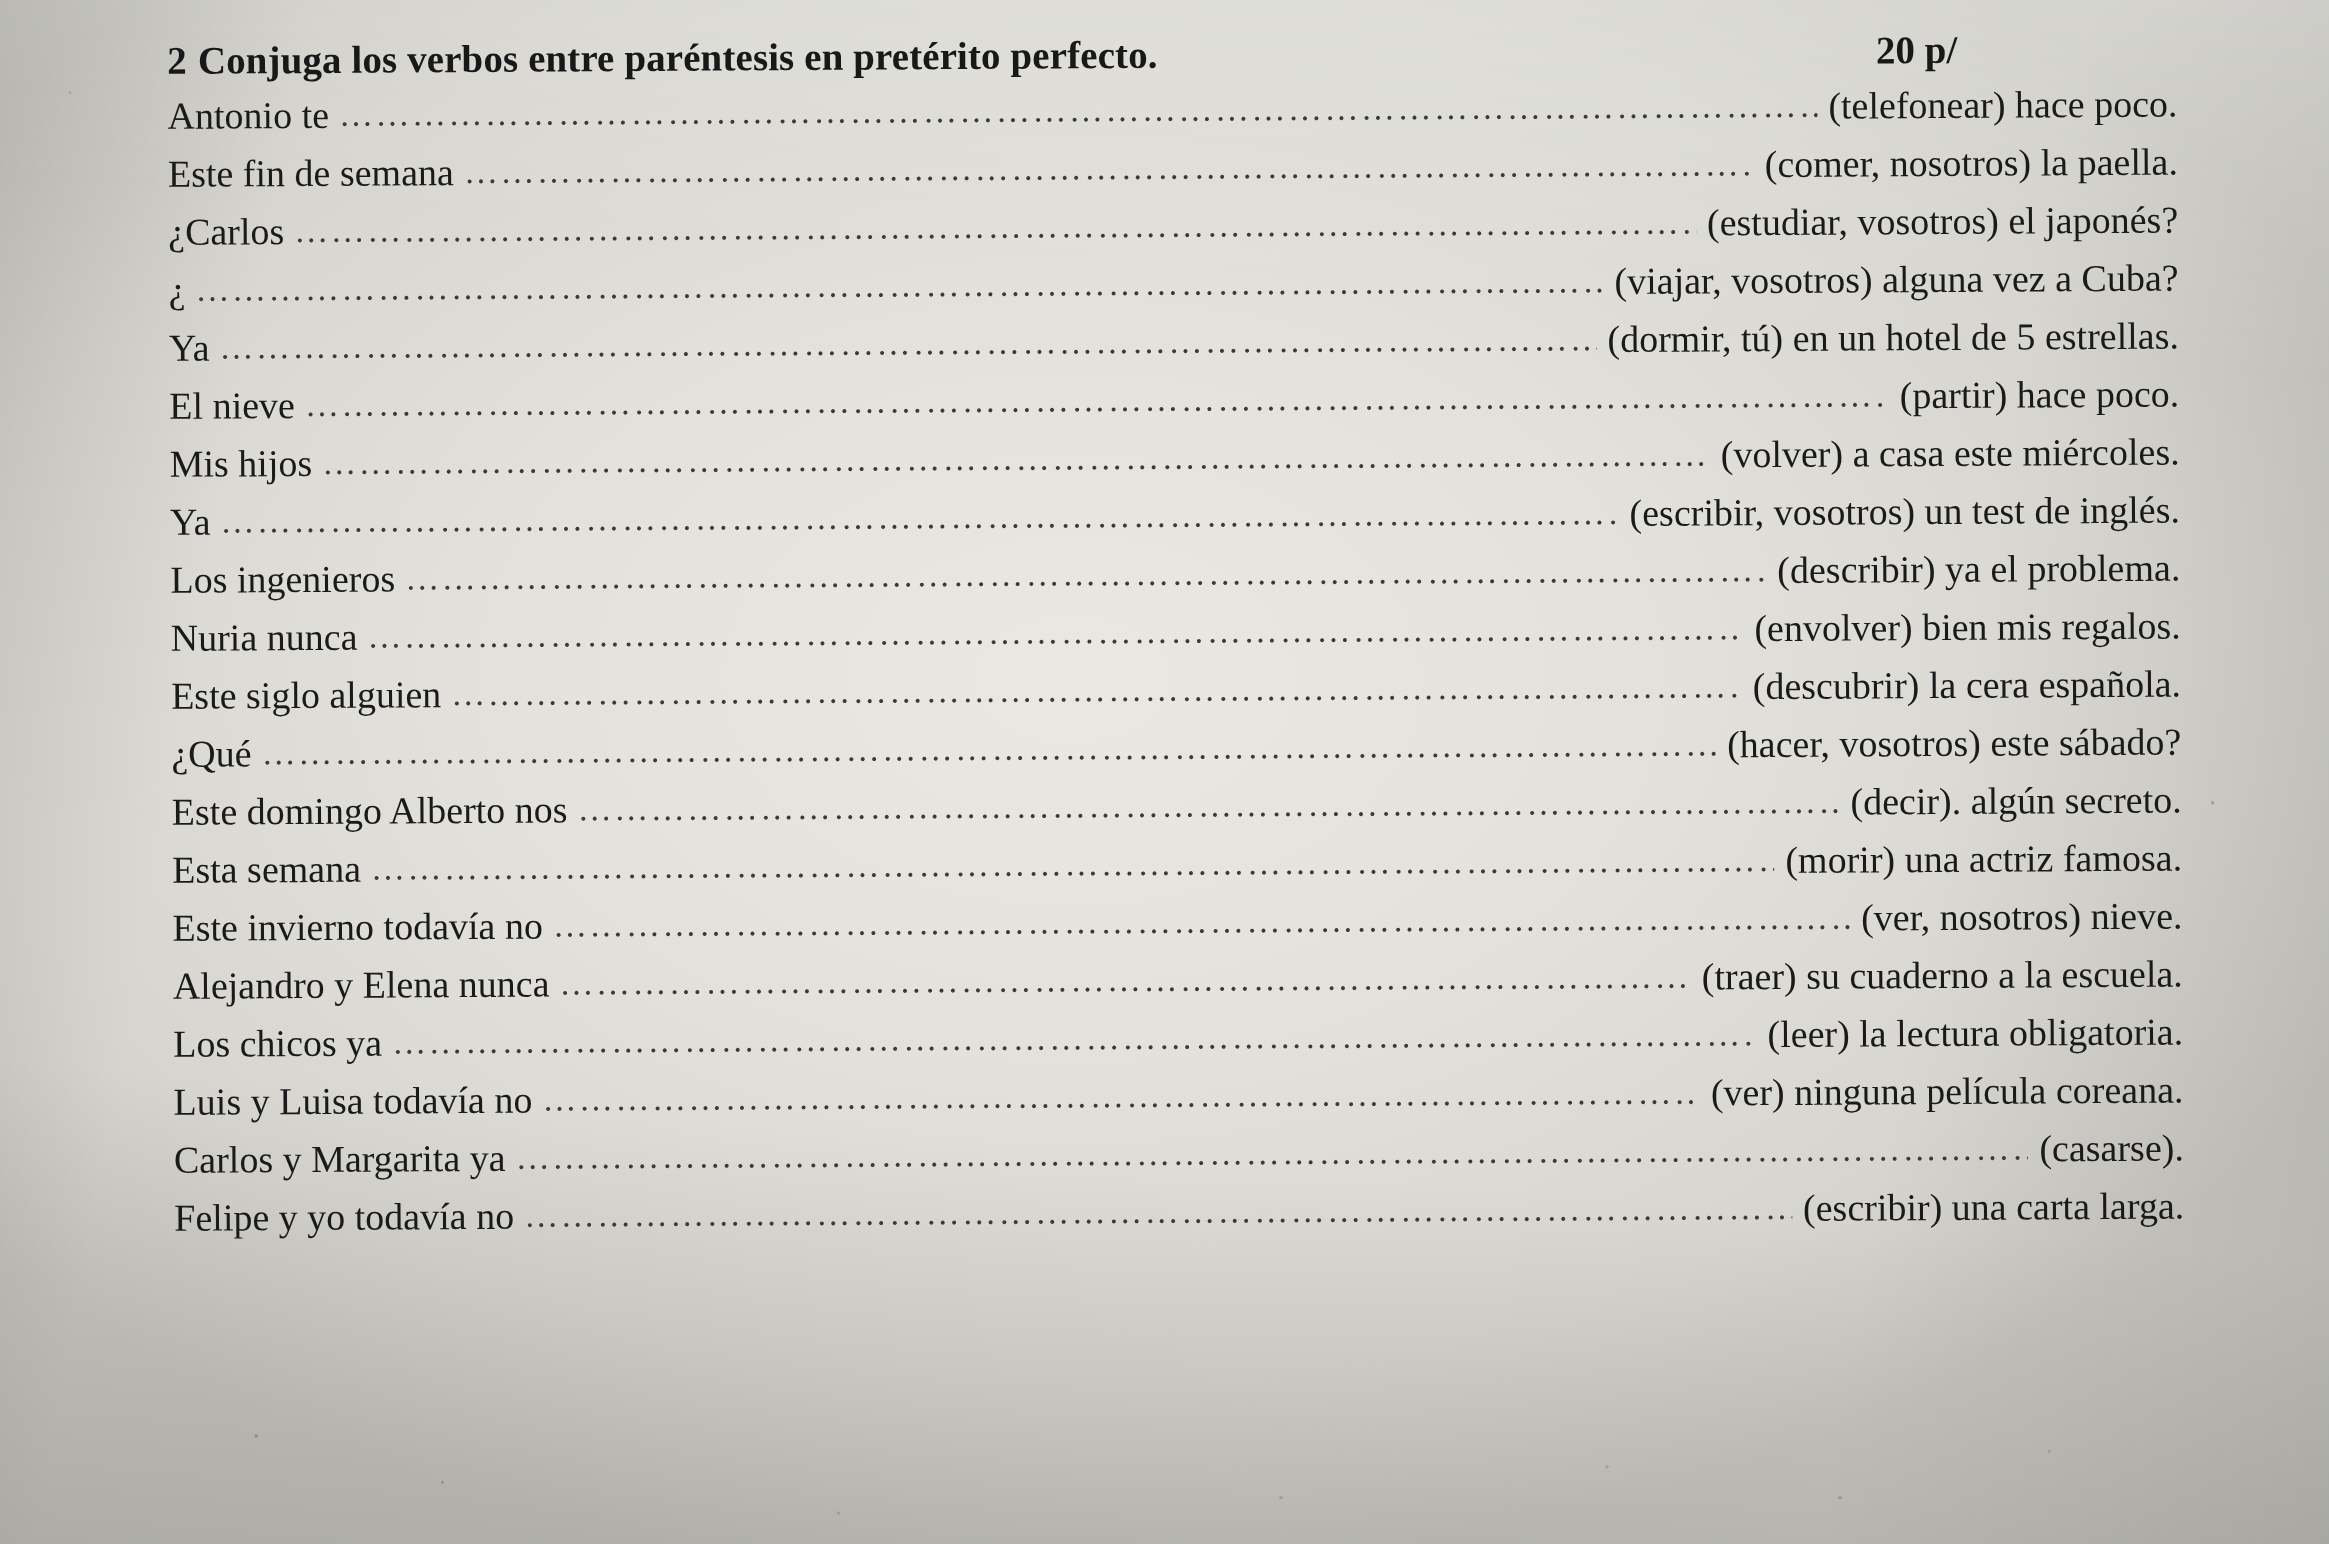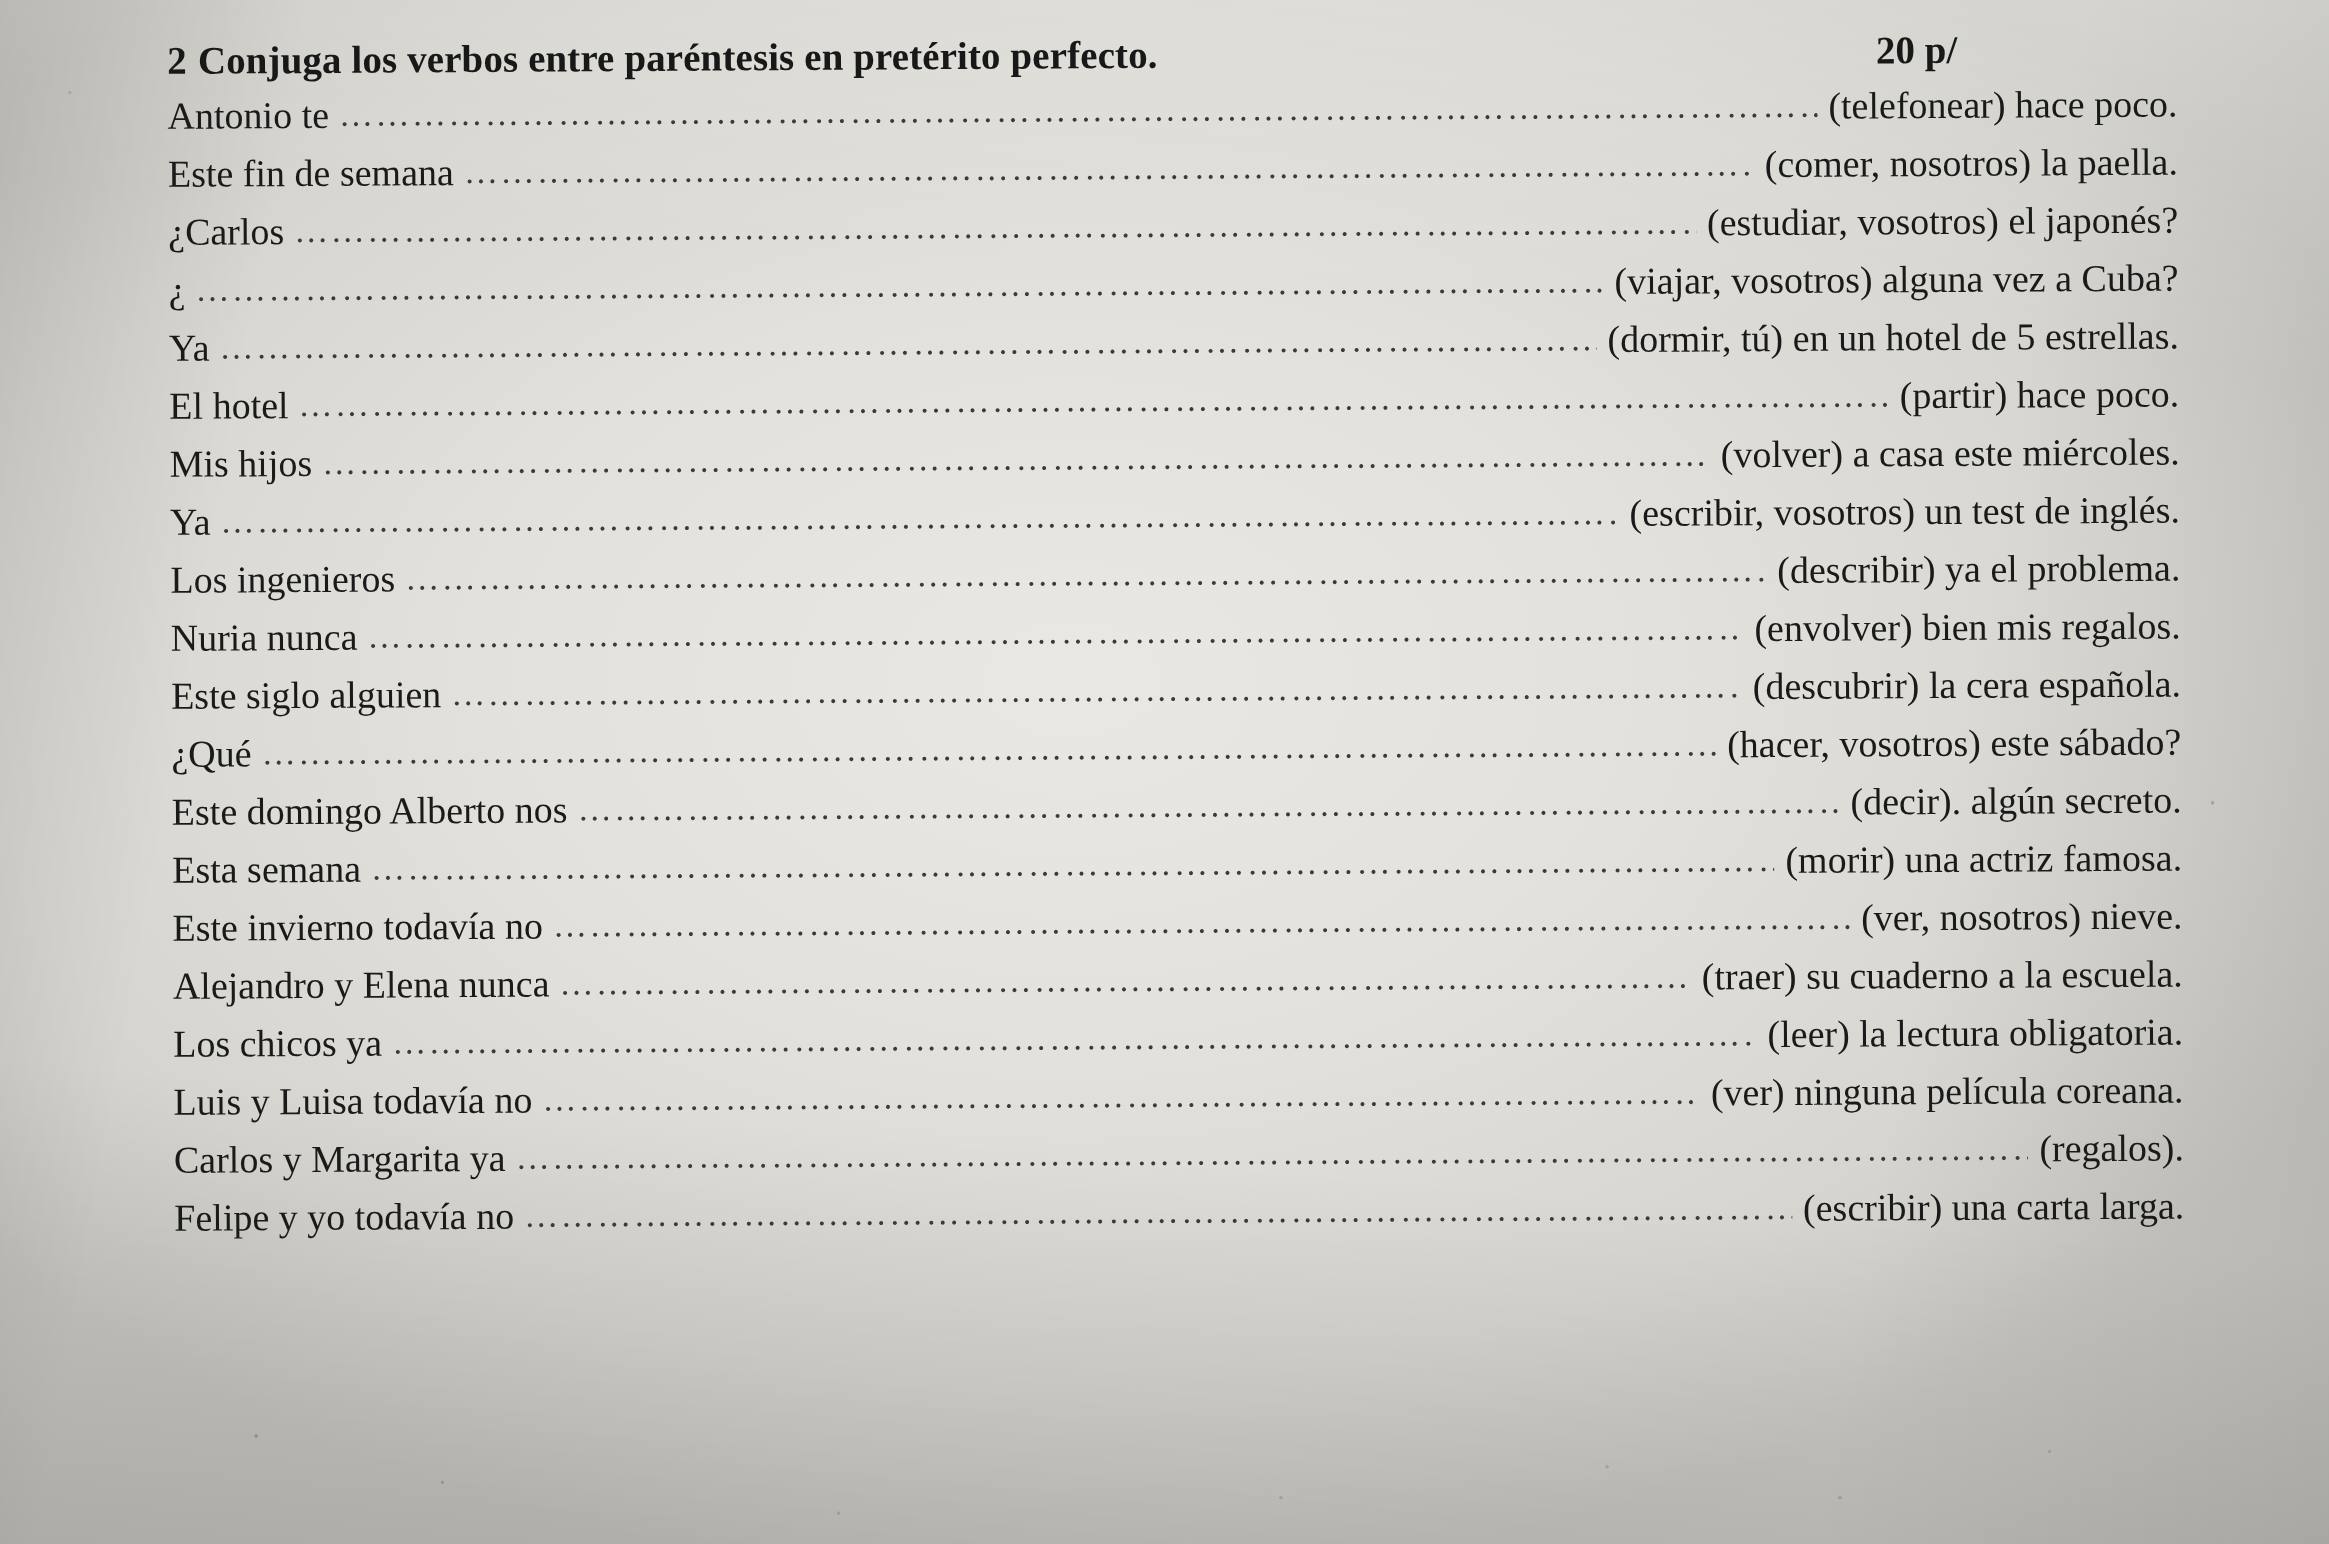--- a/index.html
+++ b/index.html
@@ -171,21 +171,21 @@
             <span class="ex-answer">(viajar, vosotros) alguna vez a Cuba?</span>
           </div>
           <div class="ex-line">
             <span class="ex-prompt">Ya</span>
             <span class="ex-blank">
               <span class="dots">…………………………………………………………………………………………………………………………</span>
             </span>
             <span class="ex-answer">(dormir, tú) en un hotel de 5 estrellas.</span>
           </div>
           <div class="ex-line">
-            <span class="ex-prompt">El hotel</span>
+            <span class="ex-prompt">El nieve</span>
             <span class="ex-blank">
               <span class="dots">…………………………………………………………………………………………………………………………</span>
             </span>
             <span class="ex-answer">(partir) hace poco.</span>
           </div>
           <div class="ex-line">
             <span class="ex-prompt">Mis hijos</span>
             <span class="ex-blank">
               <span class="dots">…………………………………………………………………………………………………………………………</span>
             </span>
@@ -266,21 +266,21 @@
             <span class="ex-blank">
               <span class="dots">…………………………………………………………………………………………………………………………</span>
             </span>
             <span class="ex-answer">(ver) ninguna película coreana.</span>
           </div>
           <div class="ex-line">
             <span class="ex-prompt">Carlos y Margarita ya</span>
             <span class="ex-blank">
               <span class="dots">…………………………………………………………………………………………………………………………</span>
             </span>
-            <span class="ex-answer">(regalos).</span>
+            <span class="ex-answer">(casarse).</span>
           </div>
           <div class="ex-line">
             <span class="ex-prompt">Felipe y yo todavía no</span>
             <span class="ex-blank">
               <span class="dots">…………………………………………………………………………………………………………………………</span>
             </span>
             <span class="ex-answer">(escribir) una carta larga.</span>
           </div>
         </div>
 

